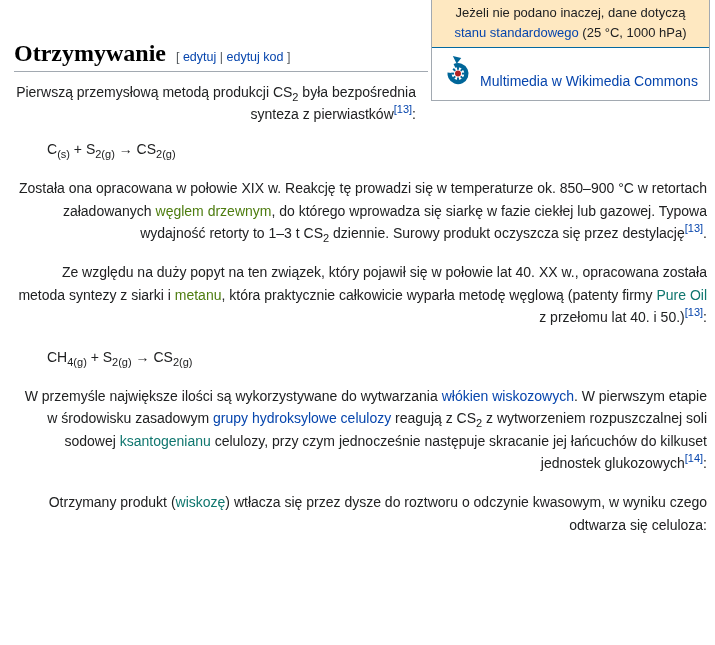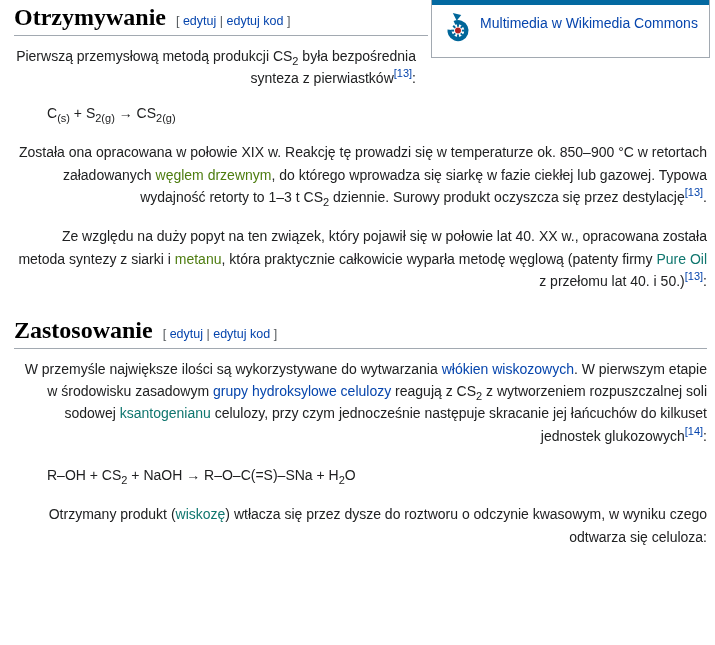--- a/index.html
+++ b/index.html
@@ -18,21 +18,21 @@
   h2{
     font-family:"Liberation Serif","DejaVu Serif",serif;
     font-weight:700;
     font-size:24px;
     line-height:1.25;
     color:#000;
     margin:0;
     padding:2px 0 3px;
     border-bottom:1px solid #a2a9b1;
   }
-  h2.h-first{width:414px;}
+  h2.h-first{width:414px;margin-top:36px;}
   h2.h-second{margin-top:20px;}
   .editsection{
     font-family:"Liberation Sans","DejaVu Sans",sans-serif;
     font-weight:400;
     font-size:12.5px;
     color:#54595d;
     margin-left:10px;
     white-space:nowrap;
   }
   .editsection a{color:#0645ad;}
@@ -56,34 +56,37 @@
     background:#fff;
     font-size:13px;
     line-height:1.5;
   }
   .infobox-caption{
     text-align:center;
     padding:3px 10px 5px;
   }
   .infobox-commons{
     display:flex;
-    align-items:flex-start;
+    align-items:flex-end;
     padding:8px 8px;
-    border-top:5px solid #0369a1;
+    border-top:1px solid #0369a1;
     background:#fff;
   }
   .commons-logo{flex:0 0 auto;margin:0 6px 0 5px;display:inline-block;}
   .commons-link{flex:1;text-align:center;color:#0645ad;font-size:14px;}
 </style>
 </head>
 <body>
 
 <div class="page">
 
   <div class="infobox">
+    <div class="infobox-caption" style="background: rgb(254, 232, 193);">
+      <span>Jeżeli nie podano inaczej, dane dotyczą </span><a class="seg-link">stanu standardowego</a><span> (25 °C, 1000 hPa)</span>
+    </div>
     <div class="infobox-commons">
       <span class="commons-logo">
         <svg width="26" height="30" viewBox="0 0 40 46" aria-hidden="true">
           <polygon points="12,0 25,3 18,12" fill="#069"></polygon>
           <circle cx="20" cy="27" r="13" fill="none" stroke="#069" stroke-width="6.5" stroke-dasharray="68 14" transform="rotate(-115 20 27)"></circle>
           <g stroke="#069" stroke-width="3" stroke-linecap="butt">
             <line x1="20" y1="21" x2="20" y2="16.5"></line>
             <line x1="24.2" y1="22.8" x2="27.4" y2="19.6"></line>
             <line x1="26" y1="27" x2="30.5" y2="27"></line>
             <line x1="24.2" y1="31.2" x2="27.4" y2="34.4"></line>
@@ -104,25 +107,24 @@
   <p class="narrow">Pierwszą przemysłową metodą produkcji CS<sub>2</sub> była bezpośrednia synteza z pierwiastków<sup><a class="seg-link">[13]</a></sup>:</p>
 
   <dl>
     <dd>C<sub>(s)</sub> + S<sub>2(g)</sub> → CS<sub>2(g)</sub></dd>
   </dl>
 
   <p>Została ona opracowana w połowie XIX w. Reakcję tę prowadzi się w temperaturze ok. 850–900 °C w retortach załadowanych <a class="seg-visited">węglem drzewnym</a>, do którego wprowadza się siarkę w fazie ciekłej lub gazowej. Typowa wydajność retorty to 1–3 t CS<sub>2</sub> dziennie. Surowy produkt oczyszcza się przez destylację<sup><a class="seg-link">[13]</a></sup>.</p>
 
   <p>Ze względu na duży popyt na ten związek, który pojawił się w połowie lat 40. XX w., opracowana została metoda syntezy z siarki i <a class="seg-visited">metanu</a>, która praktycznie całkowicie wyparła metodę węglową (patenty firmy <a class="seg-red">Pure Oil</a> z przełomu lat 40. i 50.)<sup><a class="seg-link">[13]</a></sup>:</p>
 
+  <dl>
+    <dd>CH<sub>4(g)</sub> + S<sub>2(g)</sub> → CS<sub>2(g)</sub></dd>
+  </dl>
 
 
-  <h2 class="h-second"><span>Zastosowanie</span><span class="editsection"><span>[ </span><a>edytuj</a><span> | </span><a>edytuj kod</a><span> ]</span></span></h2>
 
   <p>W przemyśle największe ilości są wykorzystywane do wytwarzania <a class="seg-link">włókien wiskozowych</a>. W pierwszym etapie w środowisku zasadowym <a class="seg-link">grupy hydroksylowe celulozy</a> reagują z CS<sub>2</sub> z wytworzeniem rozpuszczalnej soli sodowej <a class="seg-red">ksantogenianu</a> celulozy, przy czym jednocześnie następuje skracanie jej łańcuchów do kilkuset jednostek glukozowych<sup><a class="seg-link">[14]</a></sup>:</p>
 
-  <dl>
-    <dd>R–OH + CS<sub>2</sub> + NaOH → R–O–C(=S)–SNa + H<sub>2</sub>O</dd>
-  </dl>
 
   <p>Otrzymany produkt (<a class="seg-red">wiskozę</a>) wtłacza się przez dysze do roztworu o odczynie kwasowym, w wyniku czego odtwarza się celuloza:</p>
 
 </div>
 
 </body></html>

